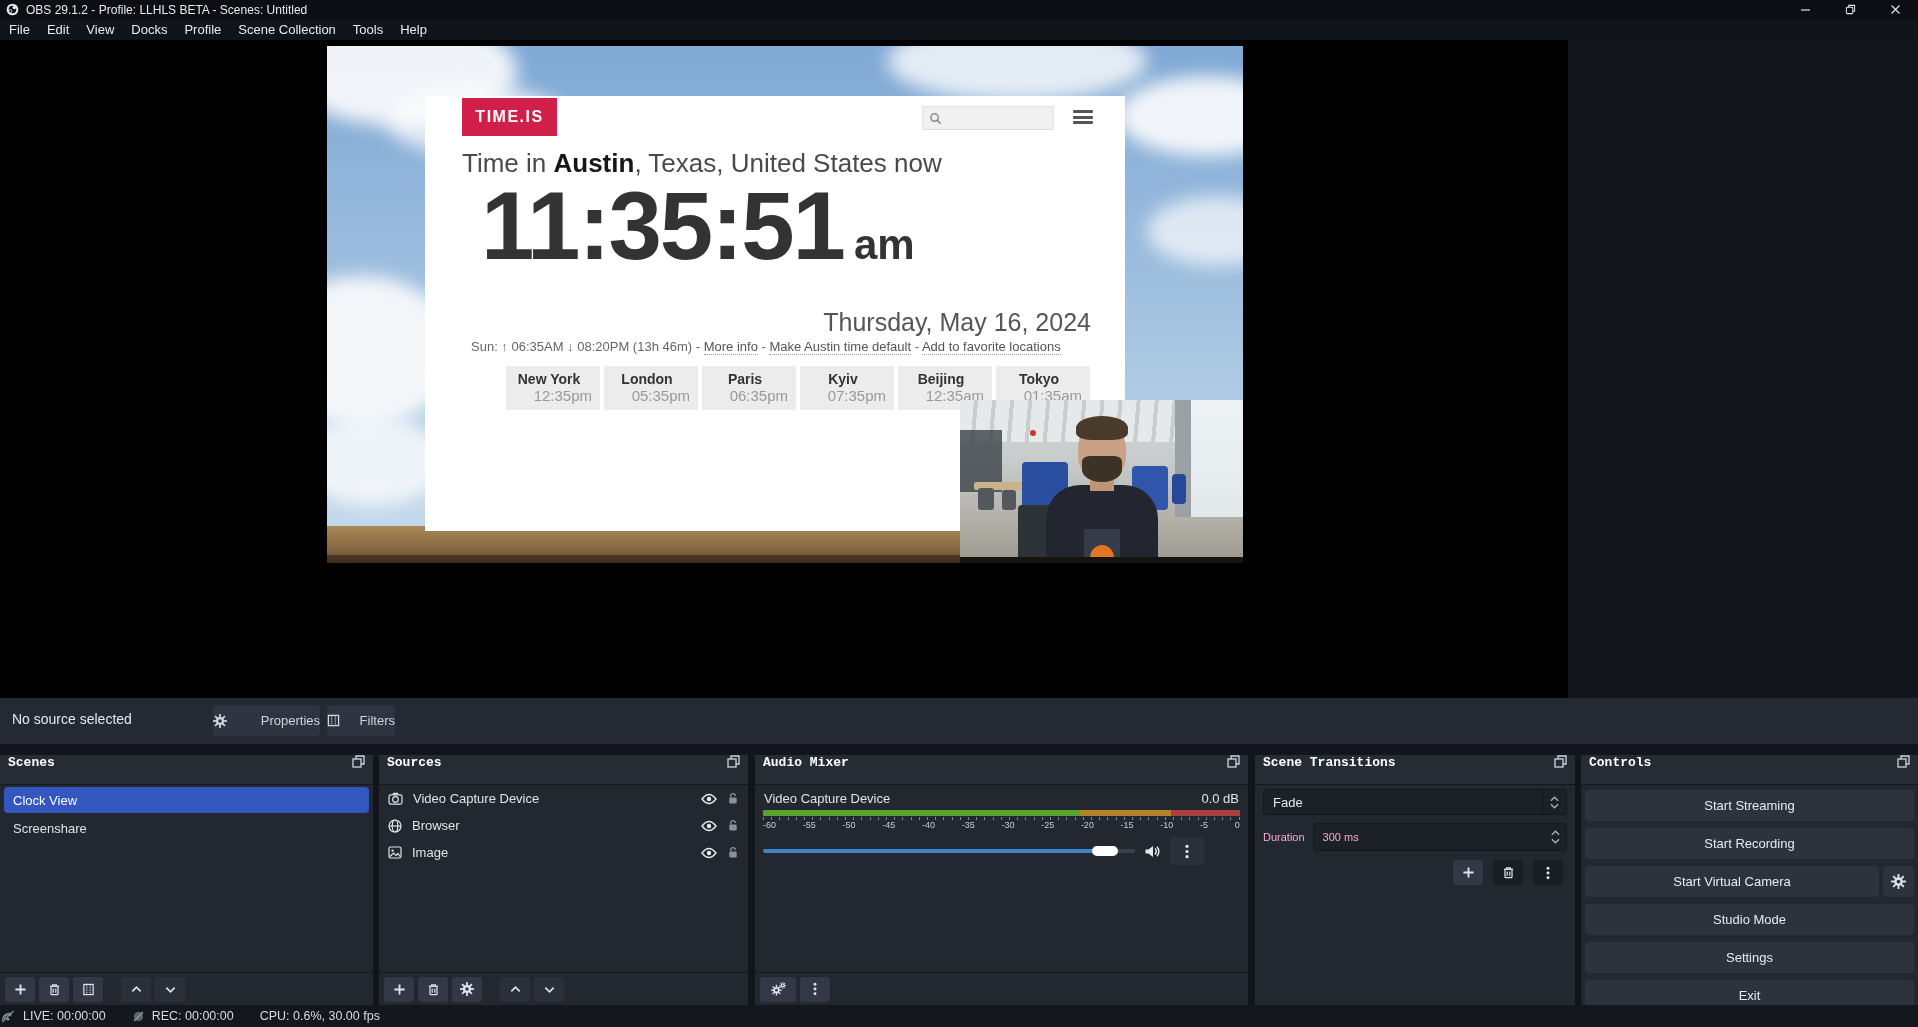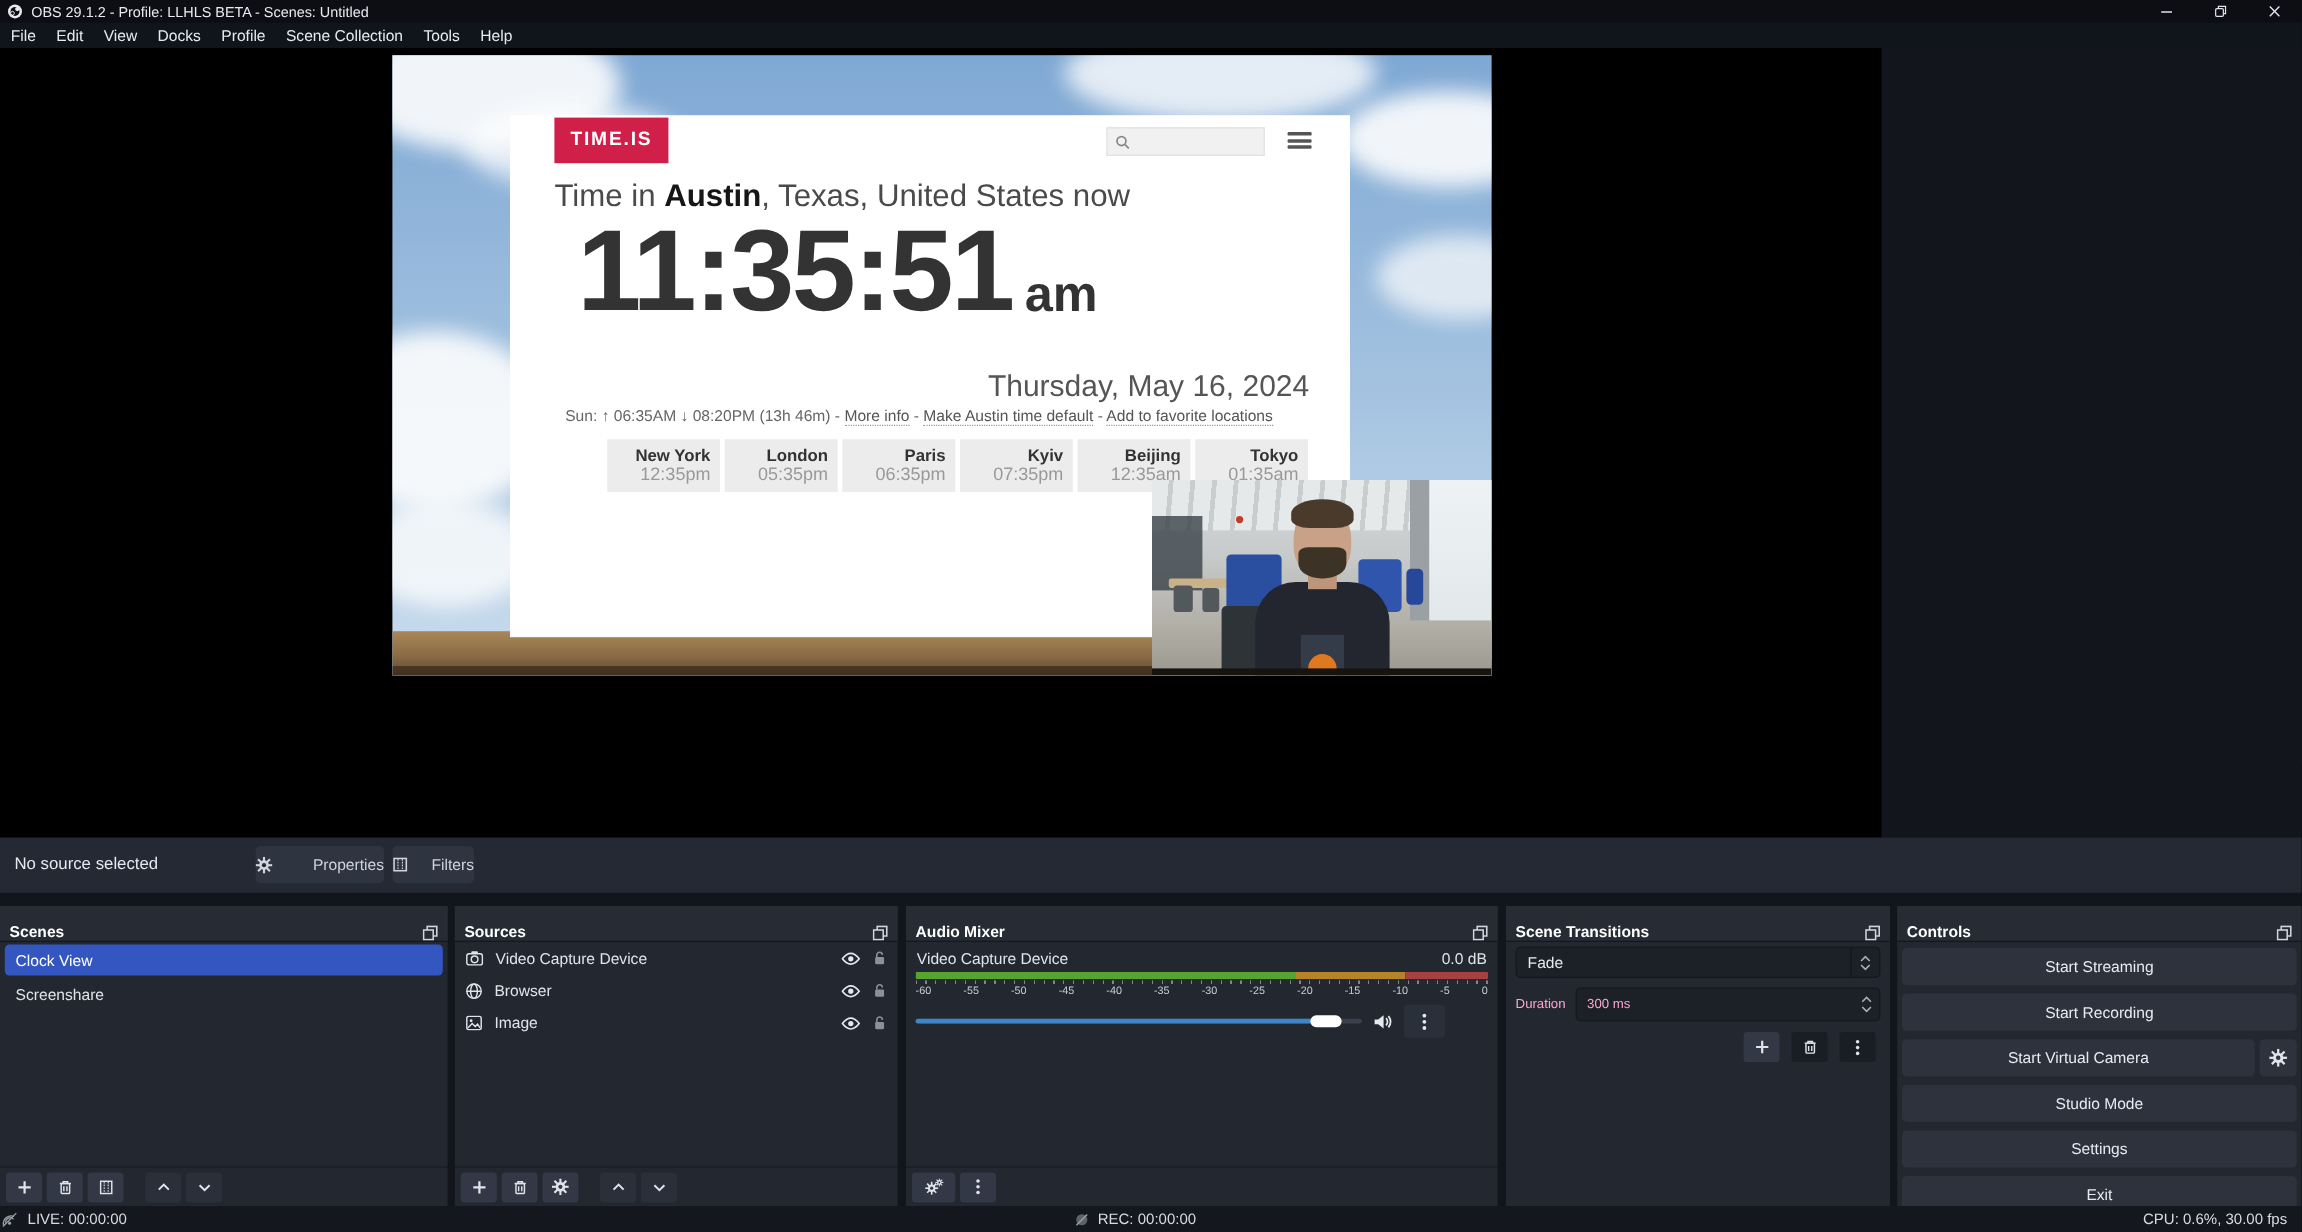--- a/index.html
+++ b/index.html
@@ -42,21 +42,21 @@
   .ti-heading { position:absolute; left:37px; top:52px; font-size:26px; color:#4a4a4a; white-space:nowrap; }
   .ti-heading b { color:#161616; font-weight:bold; }
   .ti-clock { position:absolute; left:56px; top:80px; display:flex; align-items:flex-end; color:#333; }
   .ti-time { font-size:96px; font-weight:800; letter-spacing:-2px; line-height:1.05; }
   .ti-ampm { font-size:42px; font-weight:bold; margin:0 0 8px 10px; }
   .ti-date { position:absolute; right:34px; top:212px; font-size:25px; color:#555; }
   .ti-sun { position:absolute; left:46px; top:243px; width:630px; font-size:13px; color:#666; white-space:nowrap; }
   .ti-link { color:#555; border-bottom:1px dotted #9a9a9a; text-decoration:none; }
   .ti-cities { position:absolute; left:81px; top:270px; display:flex; gap:4px; }
   .ti-city { width:94px; height:44px; background:#ececec; text-align:right; padding:5px 8px 0 0; }
-  .ti-city .cname { font-size:14px; font-weight:bold; color:#333; }
+  .ti-city .cname { font-size:14px; font-weight:bold; color:#333;text-align:center; }
   .ti-city .ctime { font-size:15px; color:#999; }
 
   
   .webcam { position:absolute; left:633px; top:354px; width:283px; height:163px; overflow:hidden;
             background:linear-gradient(180deg,#d4d8d9 0%,#c8cbcb 38%,#b4b2ab 70%,#a6a49d 100%); }
   .wc-ceiling { position:absolute; left:0; top:0; width:100%; height:42px;
                 background:repeating-linear-gradient(95deg,#e6e9ea 0 14px,#c9cdce 14px 18px); }
   .wc-window { position:absolute; right:0; top:0; width:58px; height:150px;
                background:linear-gradient(180deg,#eef2f4,#dfe6e8); }
   .wc-pillar { position:absolute; right:52px; top:0; width:16px; height:120px; background:#9aa0a3; }
@@ -79,21 +79,21 @@
 
   
   .srcbar { position:absolute; left:0; top:698px; width:100%; height:46px; background:#242933; }
   .srcbar .status { position:absolute; left:12px; top:13px; color:#e5e8ee; font-size:14px; }
   .pill-btn { position:absolute; top:7px; height:31px; background:#2e3440; border-radius:4px; color:#cfd4dd;
               font-size:13px; display:flex; align-items:center; justify-content:space-between; gap:7px; }
 
   
   .panel { position:absolute; top:755px; height:250px; background:#23272f; display:flex; flex-direction:column; }
   .panel-header { height:30px; background:#262b34; border-bottom:1px solid rgba(0,0,0,.45);
-                  display:flex; align-items:flex-end; padding:0 8px; color:#fff; font-size:13px; font-weight:bold; flex:none; }
+                  display:flex; align-items:flex-start; padding:0 8px; color:#fff; font-size:13px; font-weight:bold; flex:none;font-family:Liberation Mono, monospace; }
   .panel-header .spacer { flex:1; }
   .panel-body { flex:1; position:relative; }
   .panel-toolbar { position:absolute; left:0; bottom:0; width:100%; height:33px; border-top:1px solid rgba(0,0,0,.4);
                    display:flex; align-items:center; padding:0 5px; gap:4px; }
   .tool-btn { width:30px; height:25px; background:#323845; border-radius:3px;
               display:flex; align-items:center; justify-content:center; }
   .tool-btn.dark { background:#2a303a; }
   .tool-gap { width:10px; }
 
   .scene-item { margin:2px 4px; height:26px; border-radius:4px; display:flex; align-items:center;
@@ -133,21 +133,21 @@
 
   
   .controls-body { display:flex; flex-direction:column; gap:7px; padding:5px 4px; }
   .ctl-row { display:flex; gap:4px; }
   .ctl-btn { flex:1; height:31px; background:#2d323d; border-radius:4px; color:#e8eaf0; font-size:13px;
              display:flex; align-items:center; justify-content:center; }
   .ctl-btn.sq { flex:none; width:31px; }
 
   
   .statusbar { position:absolute; left:0; top:1005px; width:100%; height:22px; background:#14171d;
-               display:flex; align-items:center; justify-content:space-between; gap:26px; padding-right:12px;
+               display:flex; align-items:center; justify-content:flex-start; gap:26px; padding-right:12px;
                color:#d8dbe2; font-size:12.5px; }
   .stat-group { display:flex; align-items:center; gap:7px; }
 </style>
 </head>
 <body>
 
 <div id="app">
 
   <div class="titlebar">
     <span class="logo">

